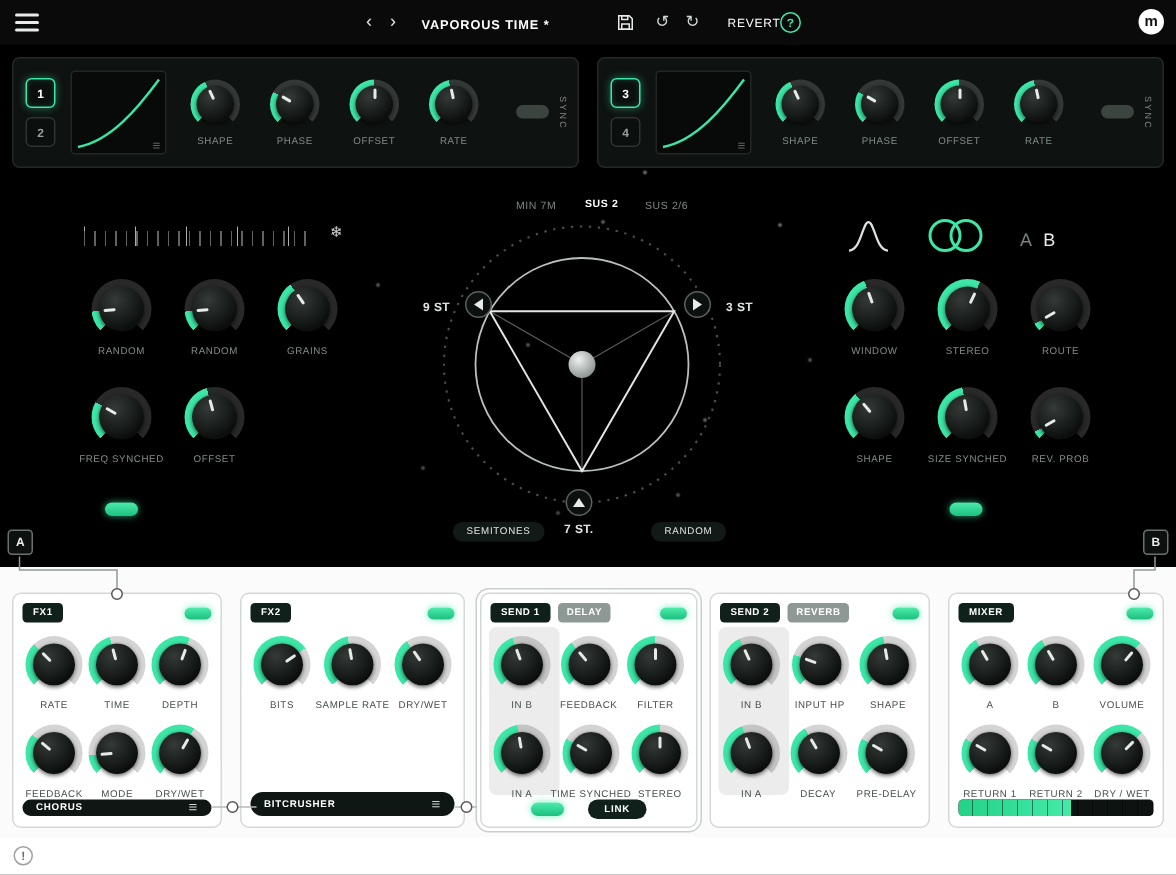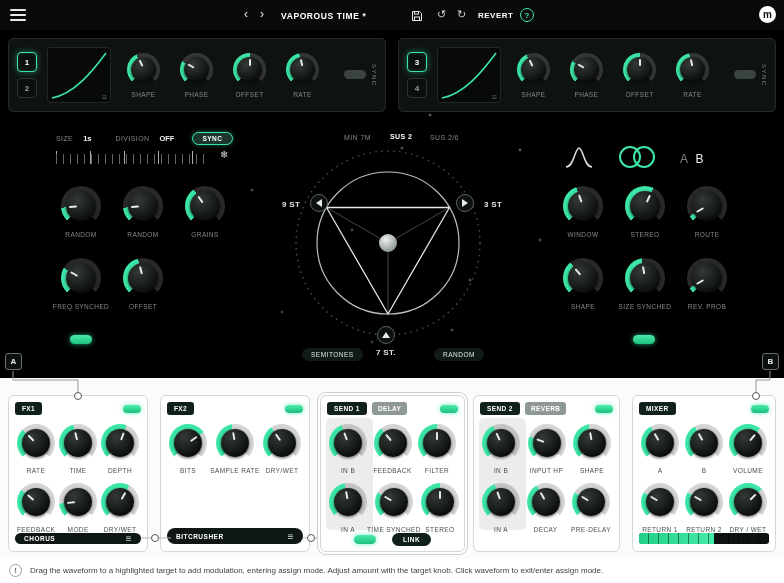--- a/index.html
+++ b/index.html
@@ -10,21 +10,21 @@
 
   
   .topbar{position:absolute;left:0;top:0;width:784px;height:30px;background:#0a0a0a;z-index:3;}
   .menu-icon{position:absolute;left:10px;top:9px;width:16px;height:12px;display:flex;flex-direction:column;justify-content:space-between;cursor:pointer;}
   .menu-icon b{display:block;height:2px;background:#e8ece9;border-radius:1px;}
   .nav{position:absolute;left:244px;top:7px;display:flex;gap:12px;color:#e8ece9;font-size:12px;line-height:14px;}
   .nav span{cursor:pointer;}
   .tb-title{position:absolute;left:281px;top:11px;color:#fff;font-size:8.5px;font-weight:bold;letter-spacing:.6px;}
   .save-icon{position:absolute;left:411px;top:8px;}
   .tb-glyph{position:absolute;top:8px;color:#cfd6d3;font-size:11px;cursor:pointer;}
-  .revert{position:absolute;left:478px;top:11px;color:#fff;font-size:8px;font-weight:bold;letter-spacing:.5px;cursor:pointer;}
+  .revert{position:absolute;left:460px;top:11px;color:#fff;font-size:8px;font-weight:normal;letter-spacing:.5px;cursor:pointer;padding-left:25px;}
   .help{position:absolute;left:520px;top:8px;width:14px;height:14px;border:1.5px solid var(--ac);border-radius:50%;color:var(--ac);font-size:8px;font-weight:bold;display:flex;align-items:center;justify-content:center;cursor:pointer;}
   .logo{position:absolute;right:8px;top:6px;width:17px;height:17px;background:#fff;border-radius:50%;color:#111;font-size:10px;font-weight:bold;display:flex;align-items:center;justify-content:center;}
 
   
   .dark{position:absolute;left:0;top:30px;width:784px;height:348px;background-color:#000;
     background-image:
       radial-gradient(circle 1px at 300px 60px, rgba(255,255,255,.55), transparent 2px),
       radial-gradient(circle 1px at 352px 200px, rgba(255,255,255,.4), transparent 2px),
       radial-gradient(circle 1px at 430px 85px, rgba(255,255,255,.5), transparent 2px),
       radial-gradient(circle 1px at 470px 250px, rgba(255,255,255,.45), transparent 2px),
@@ -258,27 +258,20 @@
             </div>
             <span class="klab">RATE</span>
           </div>
       </div>
       <div class="syncbox">
         <span class="pill off"></span>
         <span class="vtext">SYNC</span>
       </div>
     </section>
 
-    <div class="grain-ctrl">
-      <span class="glab">SIZE</span>
-      <span class="gval">1s</span>
-      <span class="glab" style="margin-left:14px">DIVISION</span>
-      <span class="gval">OFF</span>
-      <button class="sync-pill" style="margin-left:8px">SYNC</button>
-    </div>
     <div class="ruler"></div>
     <span class="snowflake">❄</span>
 
     <div class="gk1">
       <div class="kcell kc-m">
           <div class="kring" style="--rot:-95deg">
             <div class="kn">
               <i></i>
             </div>
           </div>
@@ -717,21 +710,20 @@
           </div>
       </div>
       <div class="meter">
         <div class="fill" style="width:58%"></div>
       </div>
     </section>
   </div>
 
   <footer class="foot">
     <span class="info">!</span>
-    <span class="foottext">Drag the waveform to a highlighted target to add modulation, entering assign mode. Adjust amount with the target knob. Click waveform to exit/enter assign mode.</span>
   </footer>
 
   <svg class="overlay">
     <polyline points="13,371 13,380 78,380 78,392" fill="none" stroke="#8f9994" stroke-width="1"></polyline>
     <circle cx="78" cy="396" r="3.5" fill="#fff" stroke="#555" stroke-width="1"></circle>
     <polyline points="770,371 770,380 756,380 756,392" fill="none" stroke="#8f9994" stroke-width="1"></polyline>
     <circle cx="756" cy="396" r="3.5" fill="#fff" stroke="#555" stroke-width="1"></circle>
     <line x1="141" y1="538" x2="171" y2="538" stroke="#b5bbb8" stroke-width="1"></line>
     <circle cx="155" cy="538" r="3.5" fill="#fff" stroke="#555" stroke-width="1"></circle>
     <line x1="303" y1="538" x2="318" y2="538" stroke="#b5bbb8" stroke-width="1"></line>

